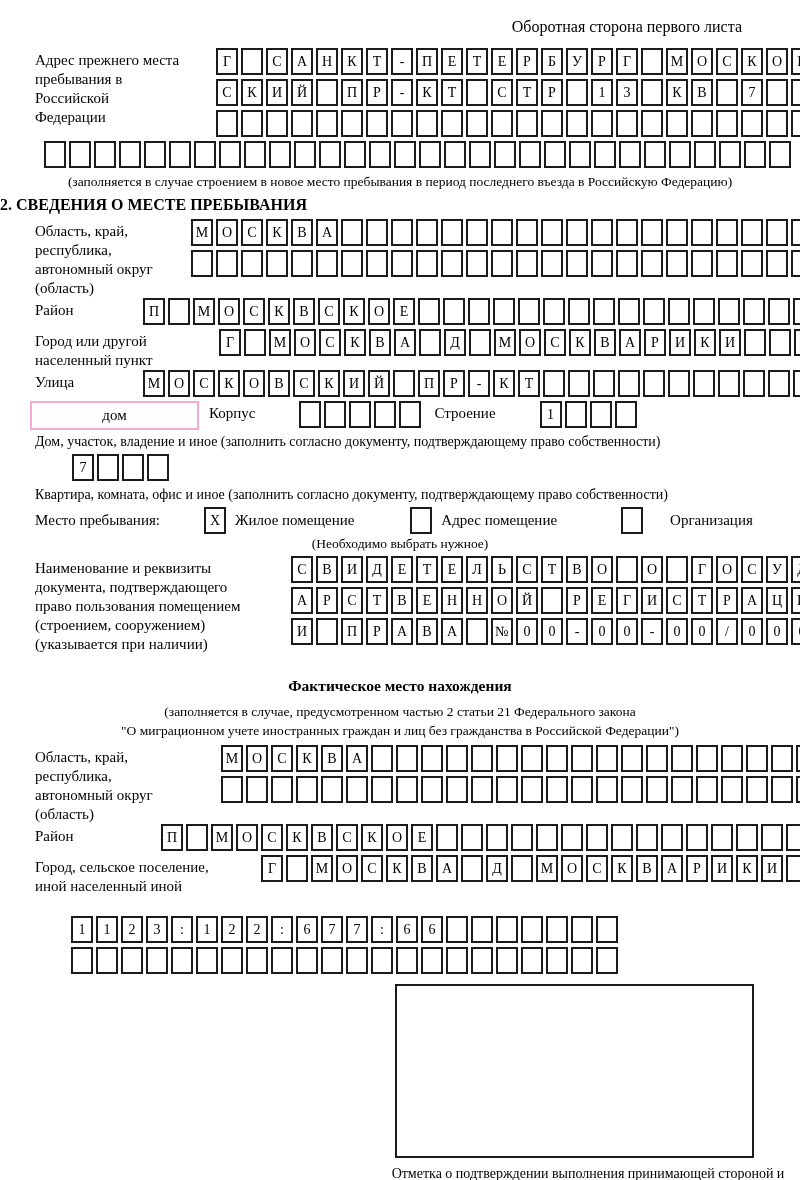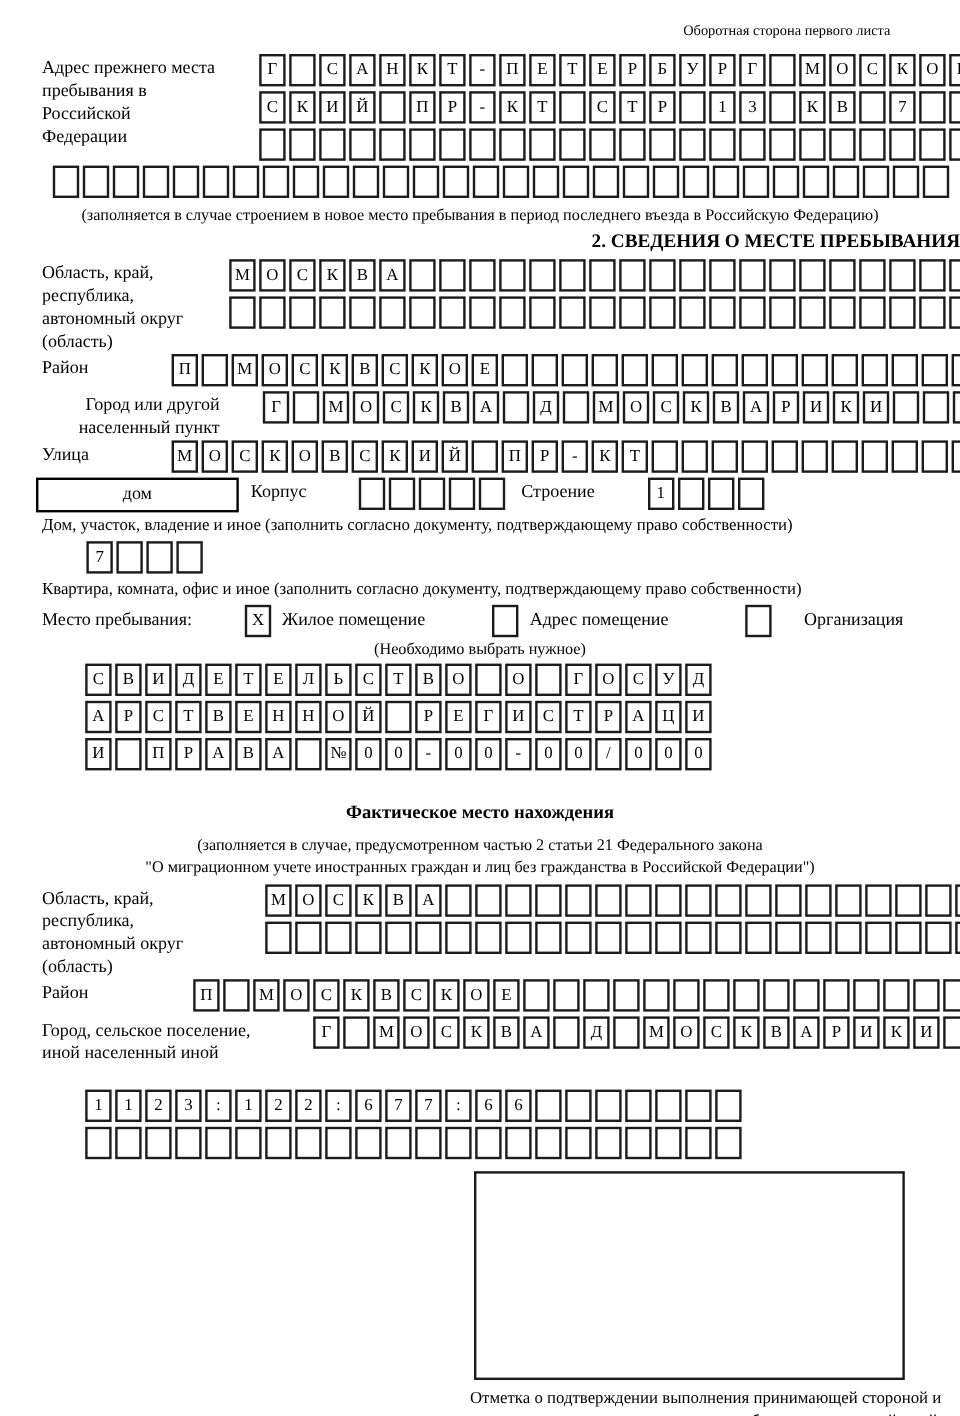--- a/index.html
+++ b/index.html
@@ -1,38 +1,38 @@
 <!DOCTYPE html>
 <html><head>
 <meta charset="utf-8">
 <style>
   html,body{margin:0;padding:0;background:#fff;}
   body{
     width:800px;height:1180px;overflow:hidden;
     font-family:"Liberation Serif","DejaVu Serif",serif;
     color:#000;font-size:15px;position:relative;
   }
-  .top-note{ text-align:right;padding:18px 58px 0 0;font-size:12px; }
+  .top-note{ text-align:right;padding:18px 58px 0 0;font-size:16px; }
   
   .cells{white-space:nowrap;line-height:0;padding-left:36px;}
   .cells .cell{
     display:inline-block;width:18px;height:23px;border:2px solid #1b1b1b;
     margin-right:3px;margin-bottom:4px;text-align:center;vertical-align:top;
     font-size:14px;line-height:23px;font-family:"Liberation Serif",serif;
   }
   .frow{display:flex;align-items:flex-start;margin-left:35px;}
   .flabel{line-height:19px;padding-top:3px;flex-shrink:0;}
-  .w145{width:145px;} .w120{width:120px;} .w72{width:72px;} .w148{width:148px;text-align:right;}
+  .w145{width:145px;} .w120{width:120px;} .w72{width:72px;} .w148{width:148px;}
   .w220{width:220px;} .w150{width:150px;} .w90{width:90px;} .w190{width:190px;} .w195{width:195px;}
   .note{text-align:center;font-size:13.5px;line-height:17px;margin:1px 0 2px 0;}
-  .sec-title{text-align:right;font-weight:bold;font-size:16px;margin:6px 0 5px 0;}
+  .sec-title{text-align:left;font-weight:bold;font-size:16px;margin:6px 0 5px 0;}
   .sub-title{text-align:center;font-weight:bold;font-size:15.5px;margin:23px 0 8px 0;}
   .inline-row{display:flex;align-items:flex-start;margin-left:30px;}
   .label-box{
-    border:2px solid #000000;height:25px;line-height:25px;text-align:center;
+    border:2px solid #f9a8d4;height:25px;line-height:25px;text-align:center;
     flex-shrink:0;font-size:15px;
   }
   .mid-label{padding:4px 8px 0 10px;flex-shrink:0;}
   .caption{margin:1px 0 3px 35px;font-size:14px;line-height:18px;}
   .chk-row{display:flex;align-items:center;margin-left:35px;margin-top:3px;}
   .chk-row .cells .cell{margin-bottom:0;}
   .chk-label{padding:0 6px 0 6px;}
   .stamp-box{margin:6px 0 6px 395px;width:355px;height:170px;border:2px solid #1b1b1b;}
   .stamp-caption{width:400px;margin-left:388px;text-align:center;font-size:14px;line-height:19px;}
   .mt20{margin-top:20px;}
@@ -98,20 +98,21 @@
   <span class="cells" style="margin-left:8px;"><span class="cell">X</span></span>
   <span class="chk-label">Жилое помещение</span>
   <span class="cells" style="margin-left:14px;"><span class="cell"></span></span>
   <span class="chk-label">Адрес помещение</span>
   <span class="cells" style="margin-left:22px;"><span class="cell"></span></span>
   <span class="chk-label" style="margin-left:18px;">Организация</span>
 </div>
 <div class="note">(Необходимо выбрать нужное)</div>
 
 <div class="frow" style="margin-top:4px;">
+  <div class="flabel w220">Наименование и реквизиты документа, подтверждающего право пользования помещением (строением, сооружением) (указывается при наличии)</div>
   <div>
     <div class="cells"><span class="cell">С</span><span class="cell">В</span><span class="cell">И</span><span class="cell">Д</span><span class="cell">Е</span><span class="cell">Т</span><span class="cell">Е</span><span class="cell">Л</span><span class="cell">Ь</span><span class="cell">С</span><span class="cell">Т</span><span class="cell">В</span><span class="cell">О</span><span class="cell"></span><span class="cell">О</span><span class="cell"></span><span class="cell">Г</span><span class="cell">О</span><span class="cell">С</span><span class="cell">У</span><span class="cell">Д</span></div>
     <div class="cells"><span class="cell">А</span><span class="cell">Р</span><span class="cell">С</span><span class="cell">Т</span><span class="cell">В</span><span class="cell">Е</span><span class="cell">Н</span><span class="cell">Н</span><span class="cell">О</span><span class="cell">Й</span><span class="cell"></span><span class="cell">Р</span><span class="cell">Е</span><span class="cell">Г</span><span class="cell">И</span><span class="cell">С</span><span class="cell">Т</span><span class="cell">Р</span><span class="cell">А</span><span class="cell">Ц</span><span class="cell">И</span></div>
     <div class="cells"><span class="cell">И</span><span class="cell"></span><span class="cell">П</span><span class="cell">Р</span><span class="cell">А</span><span class="cell">В</span><span class="cell">А</span><span class="cell"></span><span class="cell">№</span><span class="cell">0</span><span class="cell">0</span><span class="cell">-</span><span class="cell">0</span><span class="cell">0</span><span class="cell">-</span><span class="cell">0</span><span class="cell">0</span><span class="cell">/</span><span class="cell">0</span><span class="cell">0</span><span class="cell">0</span></div>
   </div>
 </div>
 
 <div class="sub-title">Фактическое место нахождения</div>
 <div class="note">(заполняется в случае, предусмотренном частью 2 статьи 21 Федерального закона</div>
 <div class="note">"О миграционном учете иностранных граждан и лиц без гражданства в Российской Федерации")</div>

